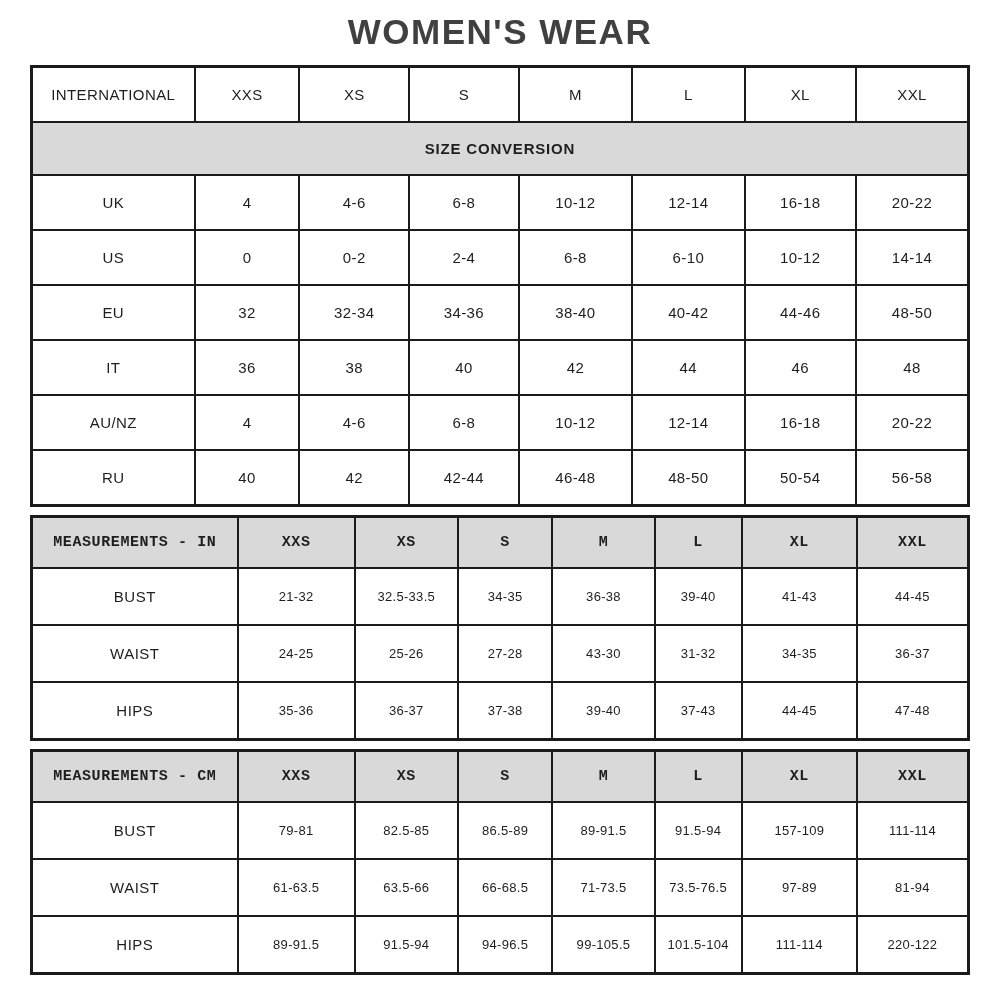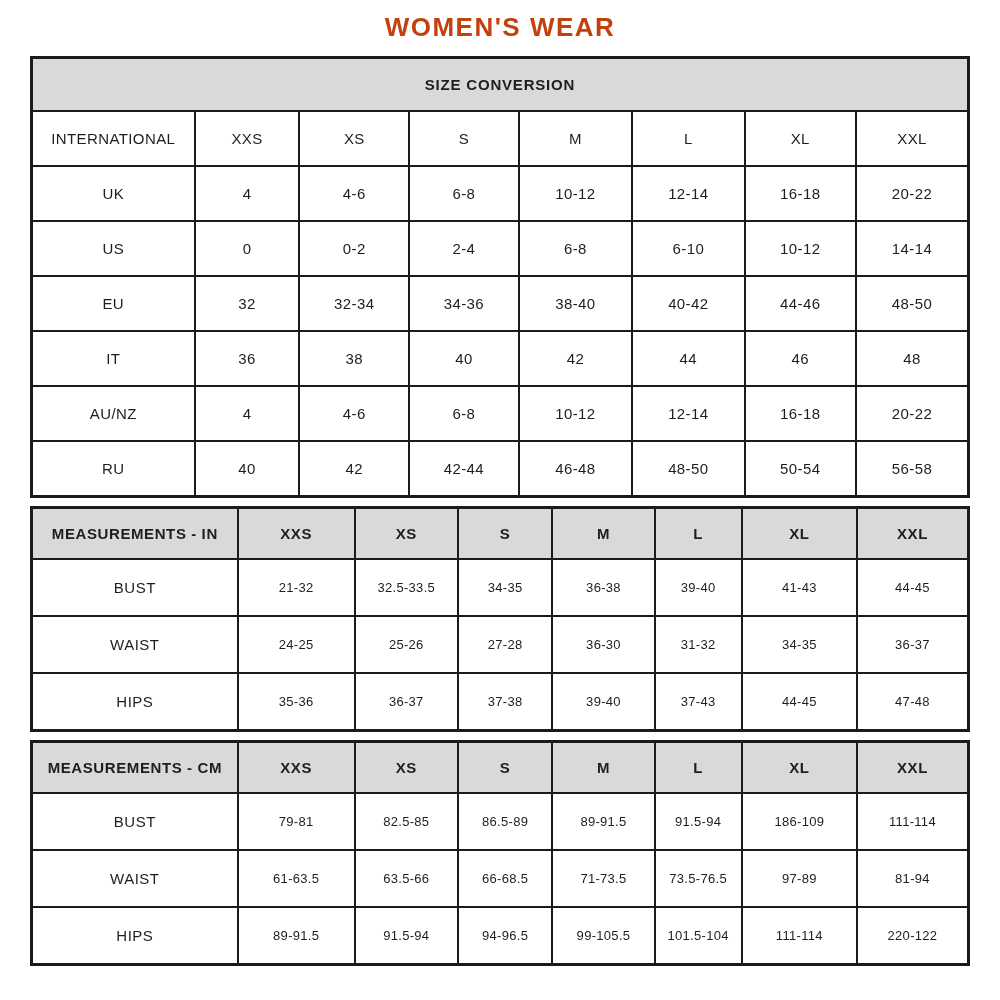--- a/index.html
+++ b/index.html
@@ -5,25 +5,25 @@
   html, body { margin: 0; padding: 0; background: #ffffff; }
   body {
     width: 1000px; height: 1000px;
     font-family: "Liberation Sans", sans-serif;
     color: #1e1e1e;
     -webkit-font-smoothing: antialiased;
   }
   .page { padding: 12px 30px 0 30px; }
   .title {
     text-align: center;
-    font-size: 26px;
+    font-size: 35px;
     font-weight: 700;
     letter-spacing: 1.5px;
     margin: 0 0 13px 0;
-    color: #c2410c;
+    color: #404040;
   }
   table {
     width: 100%;
     border-collapse: collapse;
     table-layout: fixed;
   }
   .tbl {
     border: 3px solid #1b1b1b;
     margin-bottom: 8px;
   }
@@ -48,20 +48,21 @@
     font-weight: 400;
     letter-spacing: 0.4px;
   }
   .tbl-conv thead .col-hdr { font-weight: 400; }
   
   .tbl-meas thead th {
     height: 49px;
     font-size: 15px;
     font-weight: 700;
     letter-spacing: 0.6px;
+    font-family: Liberation Mono, monospace;
   }
   .tbl-meas tbody td {
     height: 55px;
     font-size: 13px;
     font-weight: 400;
     letter-spacing: 0.3px;
     margin-top: 44px;
   }
   .tbl-meas tbody td.row-label {
     font-size: 15px;
@@ -81,31 +82,31 @@
         <col style="width:11.2%">
         <col style="width:11.7%">
         <col style="width:11.7%">
       <col style="width:12.1%">
         <col style="width:12.0%">
         <col style="width:11.9%">
         <col style="width:12.0%">
     </colgroup>
     <thead>
       <tr>
-        <th colspan="8" class="gray banner-cell">SIZE CONVERSION</th>
-      </tr>
-      <tr>
         <th class="col-hdr">INTERNATIONAL</th>
           <th class="col-hdr">XXS</th>
           <th class="col-hdr">XS</th>
           <th class="col-hdr">S</th>
           <th class="col-hdr">M</th>
           <th class="col-hdr">L</th>
           <th class="col-hdr">XL</th>
           <th class="col-hdr">XXL</th>
+      </tr>
+      <tr>
+        <th colspan="8" class="gray banner-cell">SIZE CONVERSION</th>
       </tr>
     </thead>
     <tbody>
 
         <tr>
           <td class="row-label">UK</td>
           <td>4</td>
           <td>4-6</td>
           <td>6-8</td>
           <td>10-12</td>
@@ -205,21 +206,21 @@
           <td>39-40</td>
           <td>41-43</td>
           <td>44-45</td>
         </tr>
 
         <tr>
           <td class="row-label">WAIST</td>
           <td>24-25</td>
           <td>25-26</td>
           <td>27-28</td>
-          <td>36-30</td>
+          <td>43-30</td>
           <td>31-32</td>
           <td>34-35</td>
           <td>36-37</td>
         </tr>
 
         <tr>
           <td class="row-label">HIPS</td>
           <td>35-36</td>
           <td>36-37</td>
           <td>37-38</td>
@@ -256,21 +257,21 @@
     </thead>
     <tbody>
 
         <tr>
           <td class="row-label">BUST</td>
           <td>79-81</td>
           <td>82.5-85</td>
           <td>86.5-89</td>
           <td>89-91.5</td>
           <td>91.5-94</td>
-          <td>186-109</td>
+          <td>157-109</td>
           <td>111-114</td>
         </tr>
 
         <tr>
           <td class="row-label">WAIST</td>
           <td>61-63.5</td>
           <td>63.5-66</td>
           <td>66-68.5</td>
           <td>71-73.5</td>
           <td>73.5-76.5</td>

